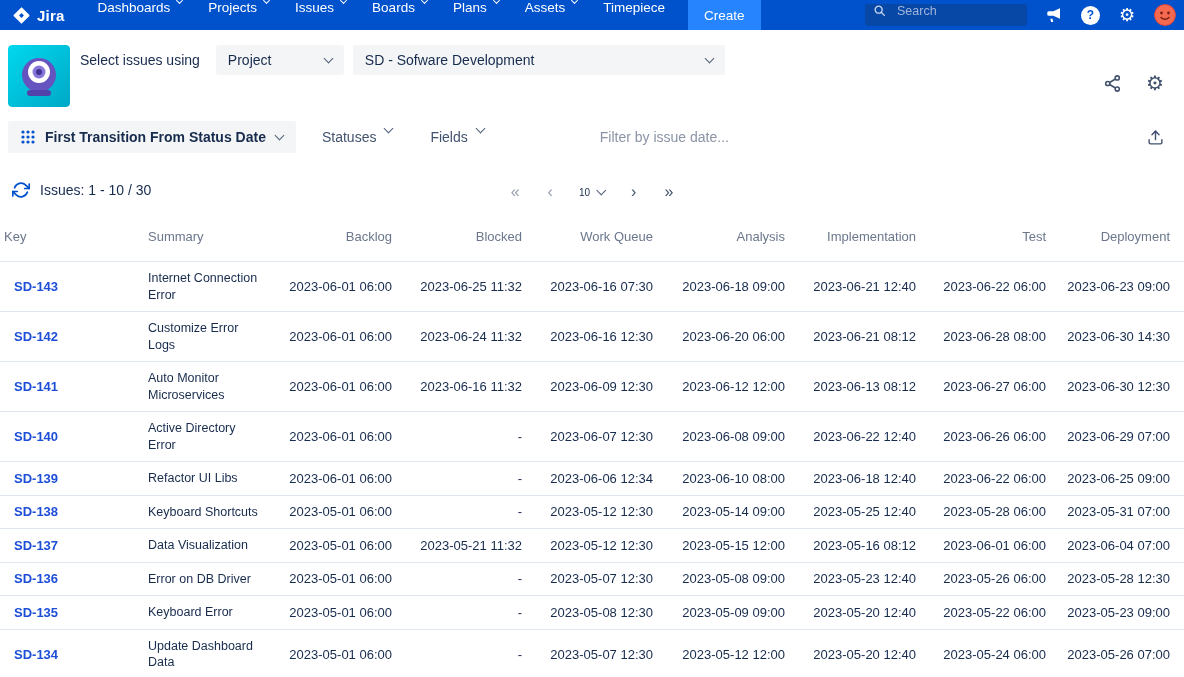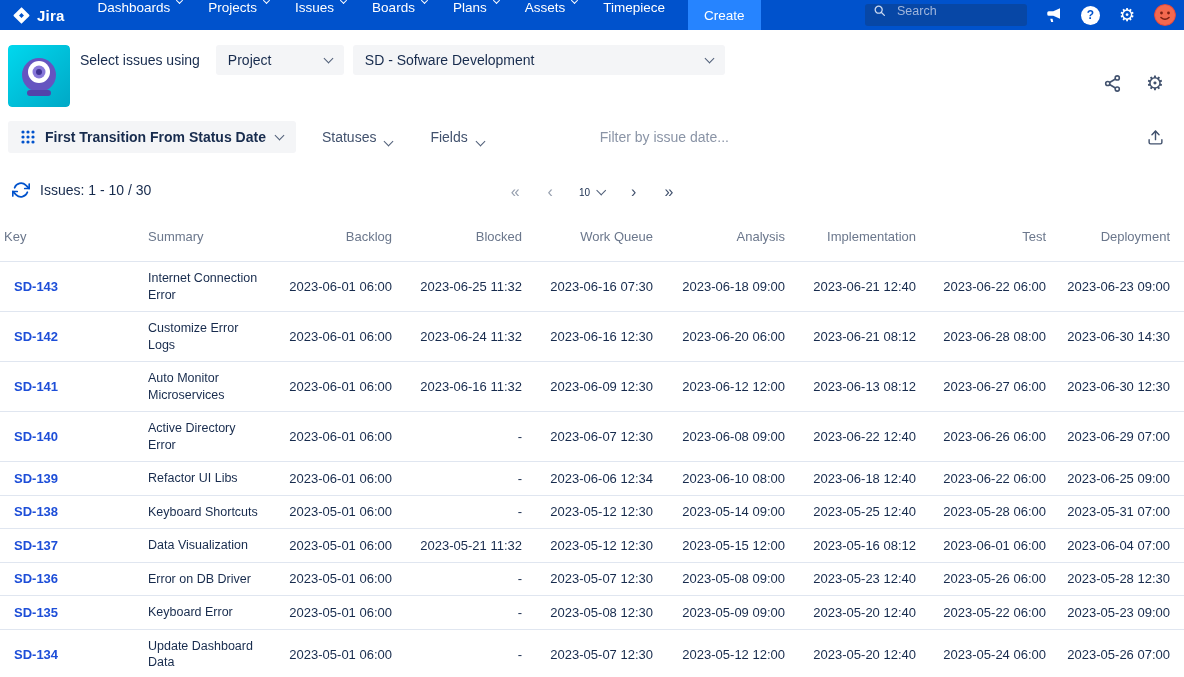--- a/index.html
+++ b/index.html
@@ -35,21 +35,21 @@
   .drop{display:flex;align-items:center;justify-content:space-between;background:#F4F5F7;border-radius:3px;height:30px;padding:0 12px;font-size:14px;color:#172B4D;gap:28px}
   .drop-sm{min-width:128px}
   .drop-lg{width:372px}
   .header-actions{margin-left:auto;display:flex;align-items:center;gap:24px;margin-top:28px}
   .header-actions button{display:flex;align-items:center;justify-content:center;padding:0}
   .gear-dark{font-size:20px;line-height:1;color:#42526E}
 
   
   .toolbar{display:flex;align-items:center;padding:4px 20px 16px 8px}
   .field-pill{display:flex;align-items:center;gap:10px;background:#F4F5F7;border-radius:3px;height:32px;padding:0 13px;font-size:14px;font-weight:600;color:#172B4D}
-  .ghost-drop{display:flex;align-items:flex-end;gap:9px;font-size:14px;color:#42526E;padding:0 12px;margin-left:14px}
+  .ghost-drop{display:flex;align-items:flex-start;gap:9px;font-size:14px;color:#42526E;padding:0 12px;margin-left:14px}
   .date-filter{flex:1;min-width:0;border:0;outline:0;font-size:14px;color:#172B4D;margin-left:104px;font-family:inherit;background:transparent}
   .date-filter::placeholder{color:#8A94A6}
   .export-btn{margin-left:12px;display:flex;align-items:center;padding:0}
 
   
   .pager{position:relative;display:flex;align-items:center;padding:12px 20px 20px 12px}
   .pager-left{display:flex;align-items:center;gap:10px}
   .refresh-btn{display:flex;align-items:center;padding:0}
   .issues-count{font-size:14px;color:#172B4D}
   .pager-center{position:absolute;left:50%;top:23px;transform:translate(-50%,-50%);display:flex;align-items:center;gap:8px}

